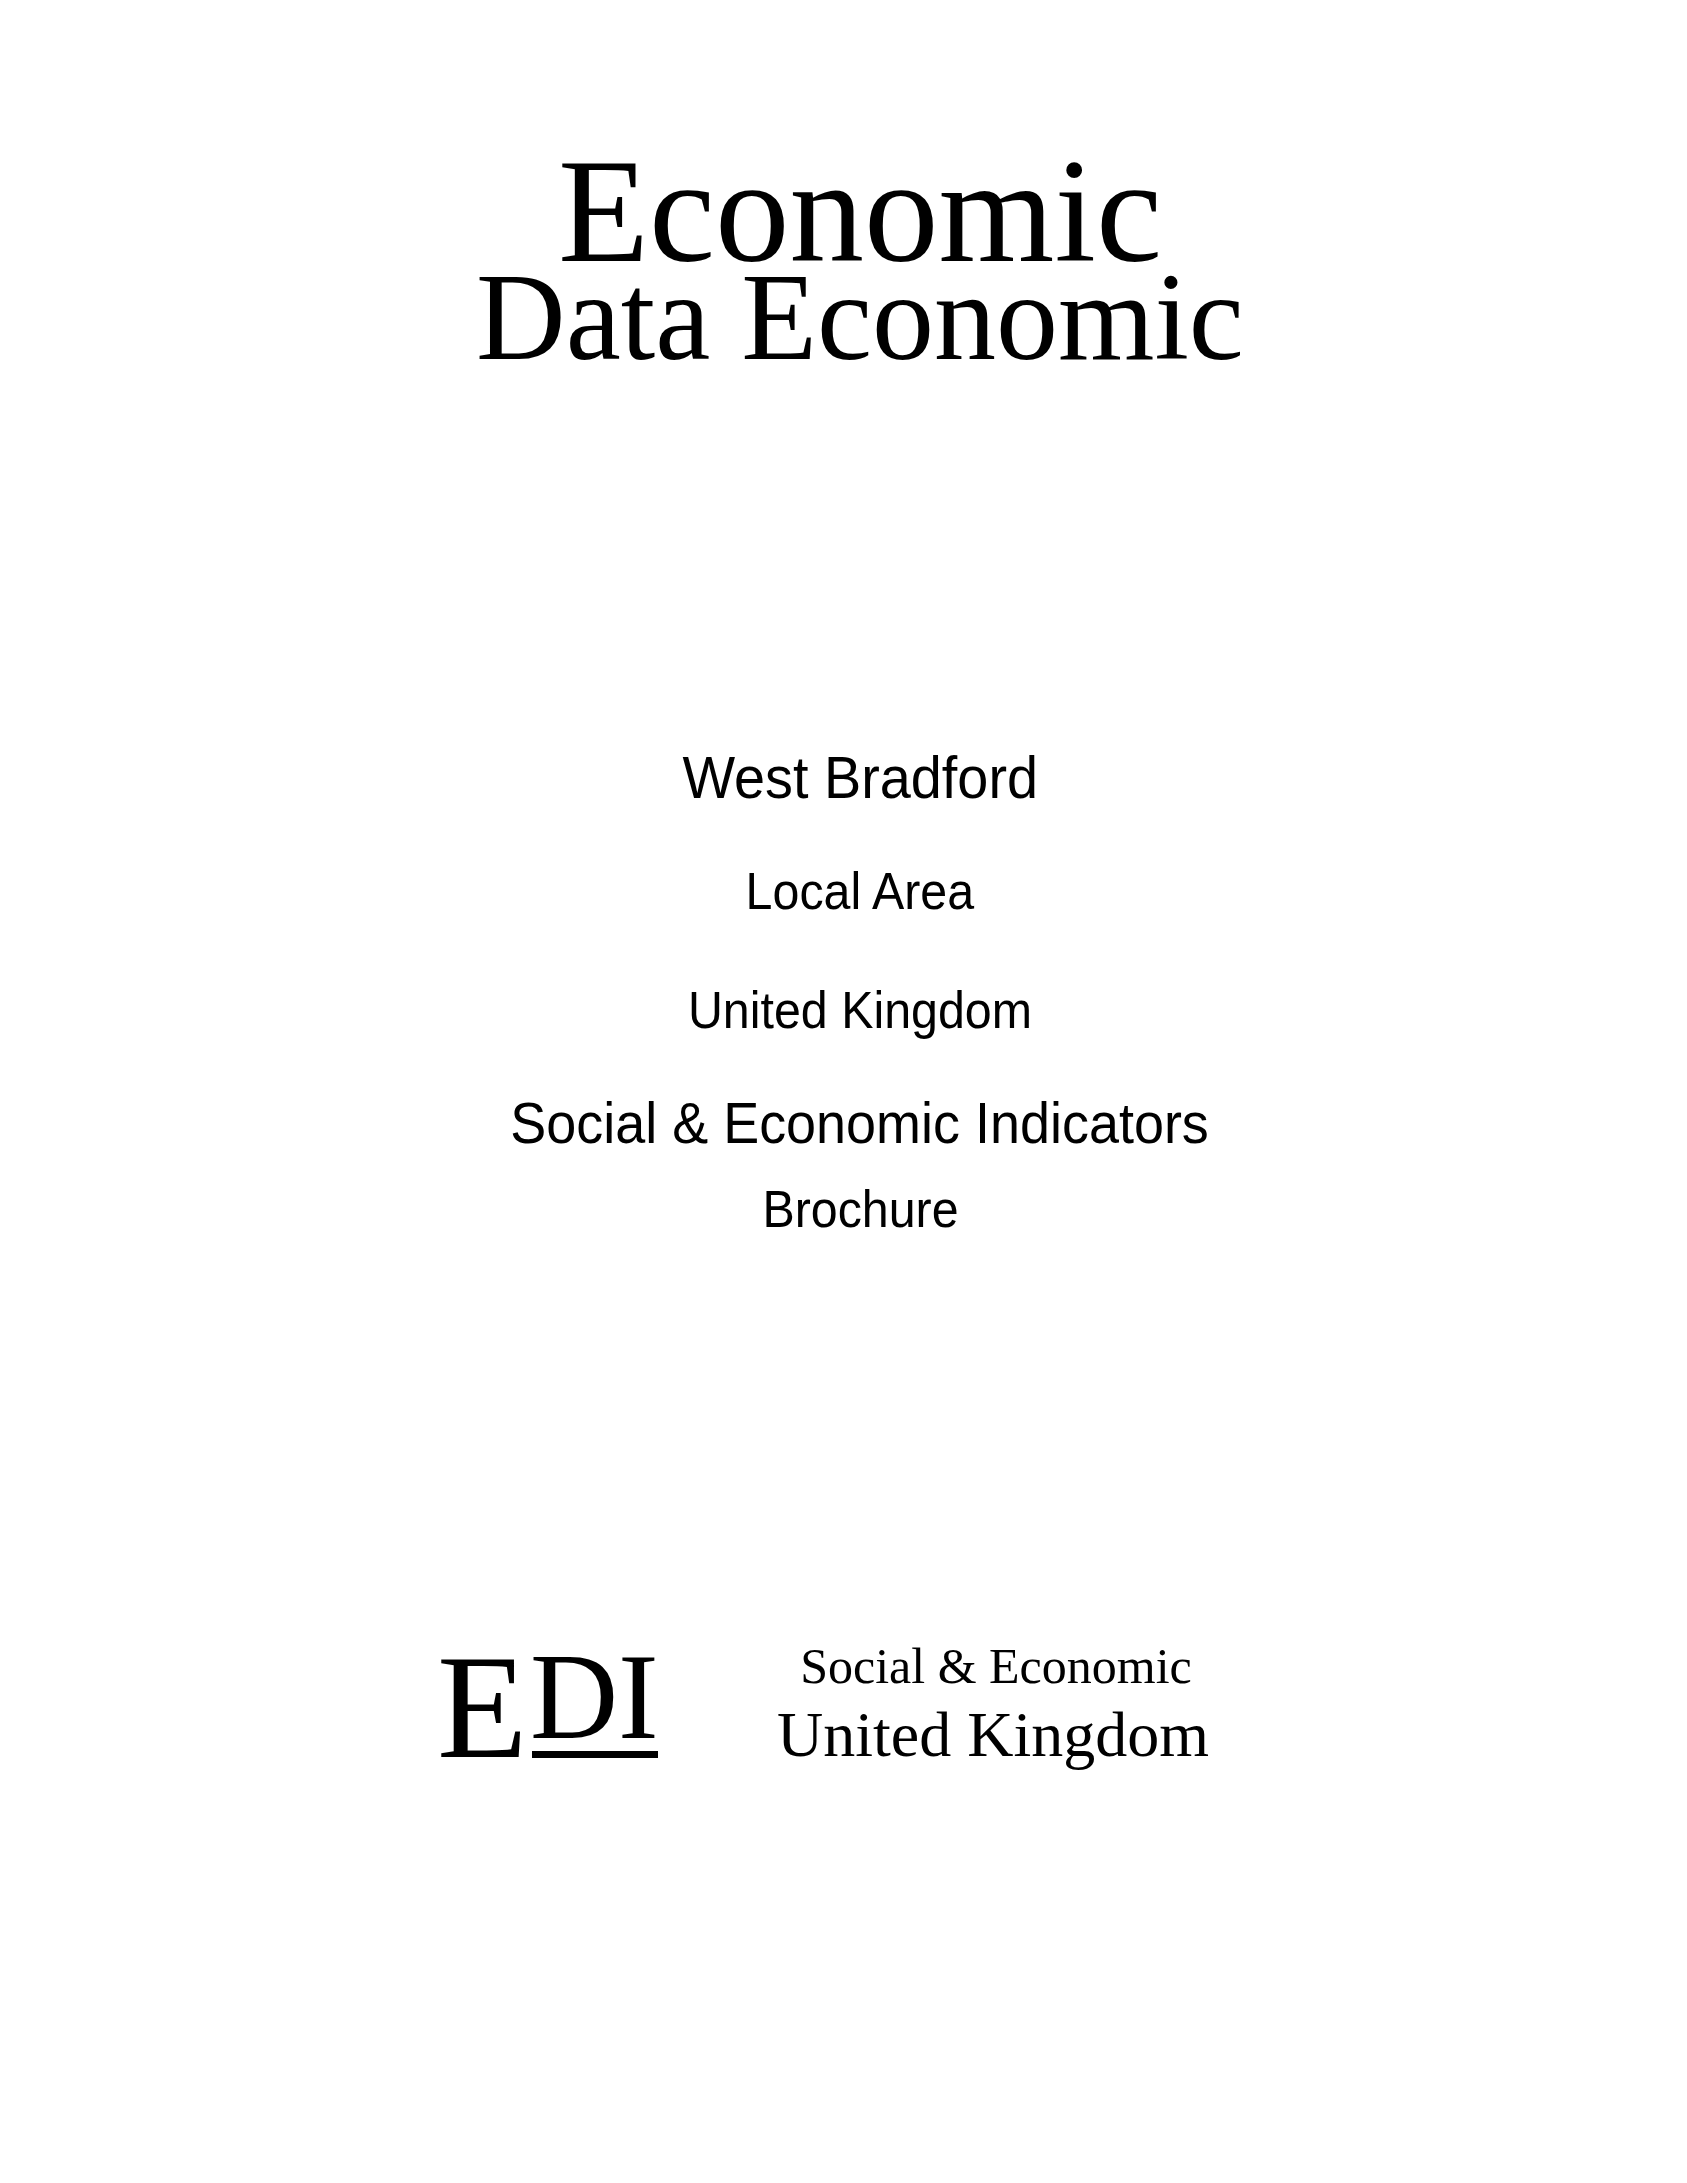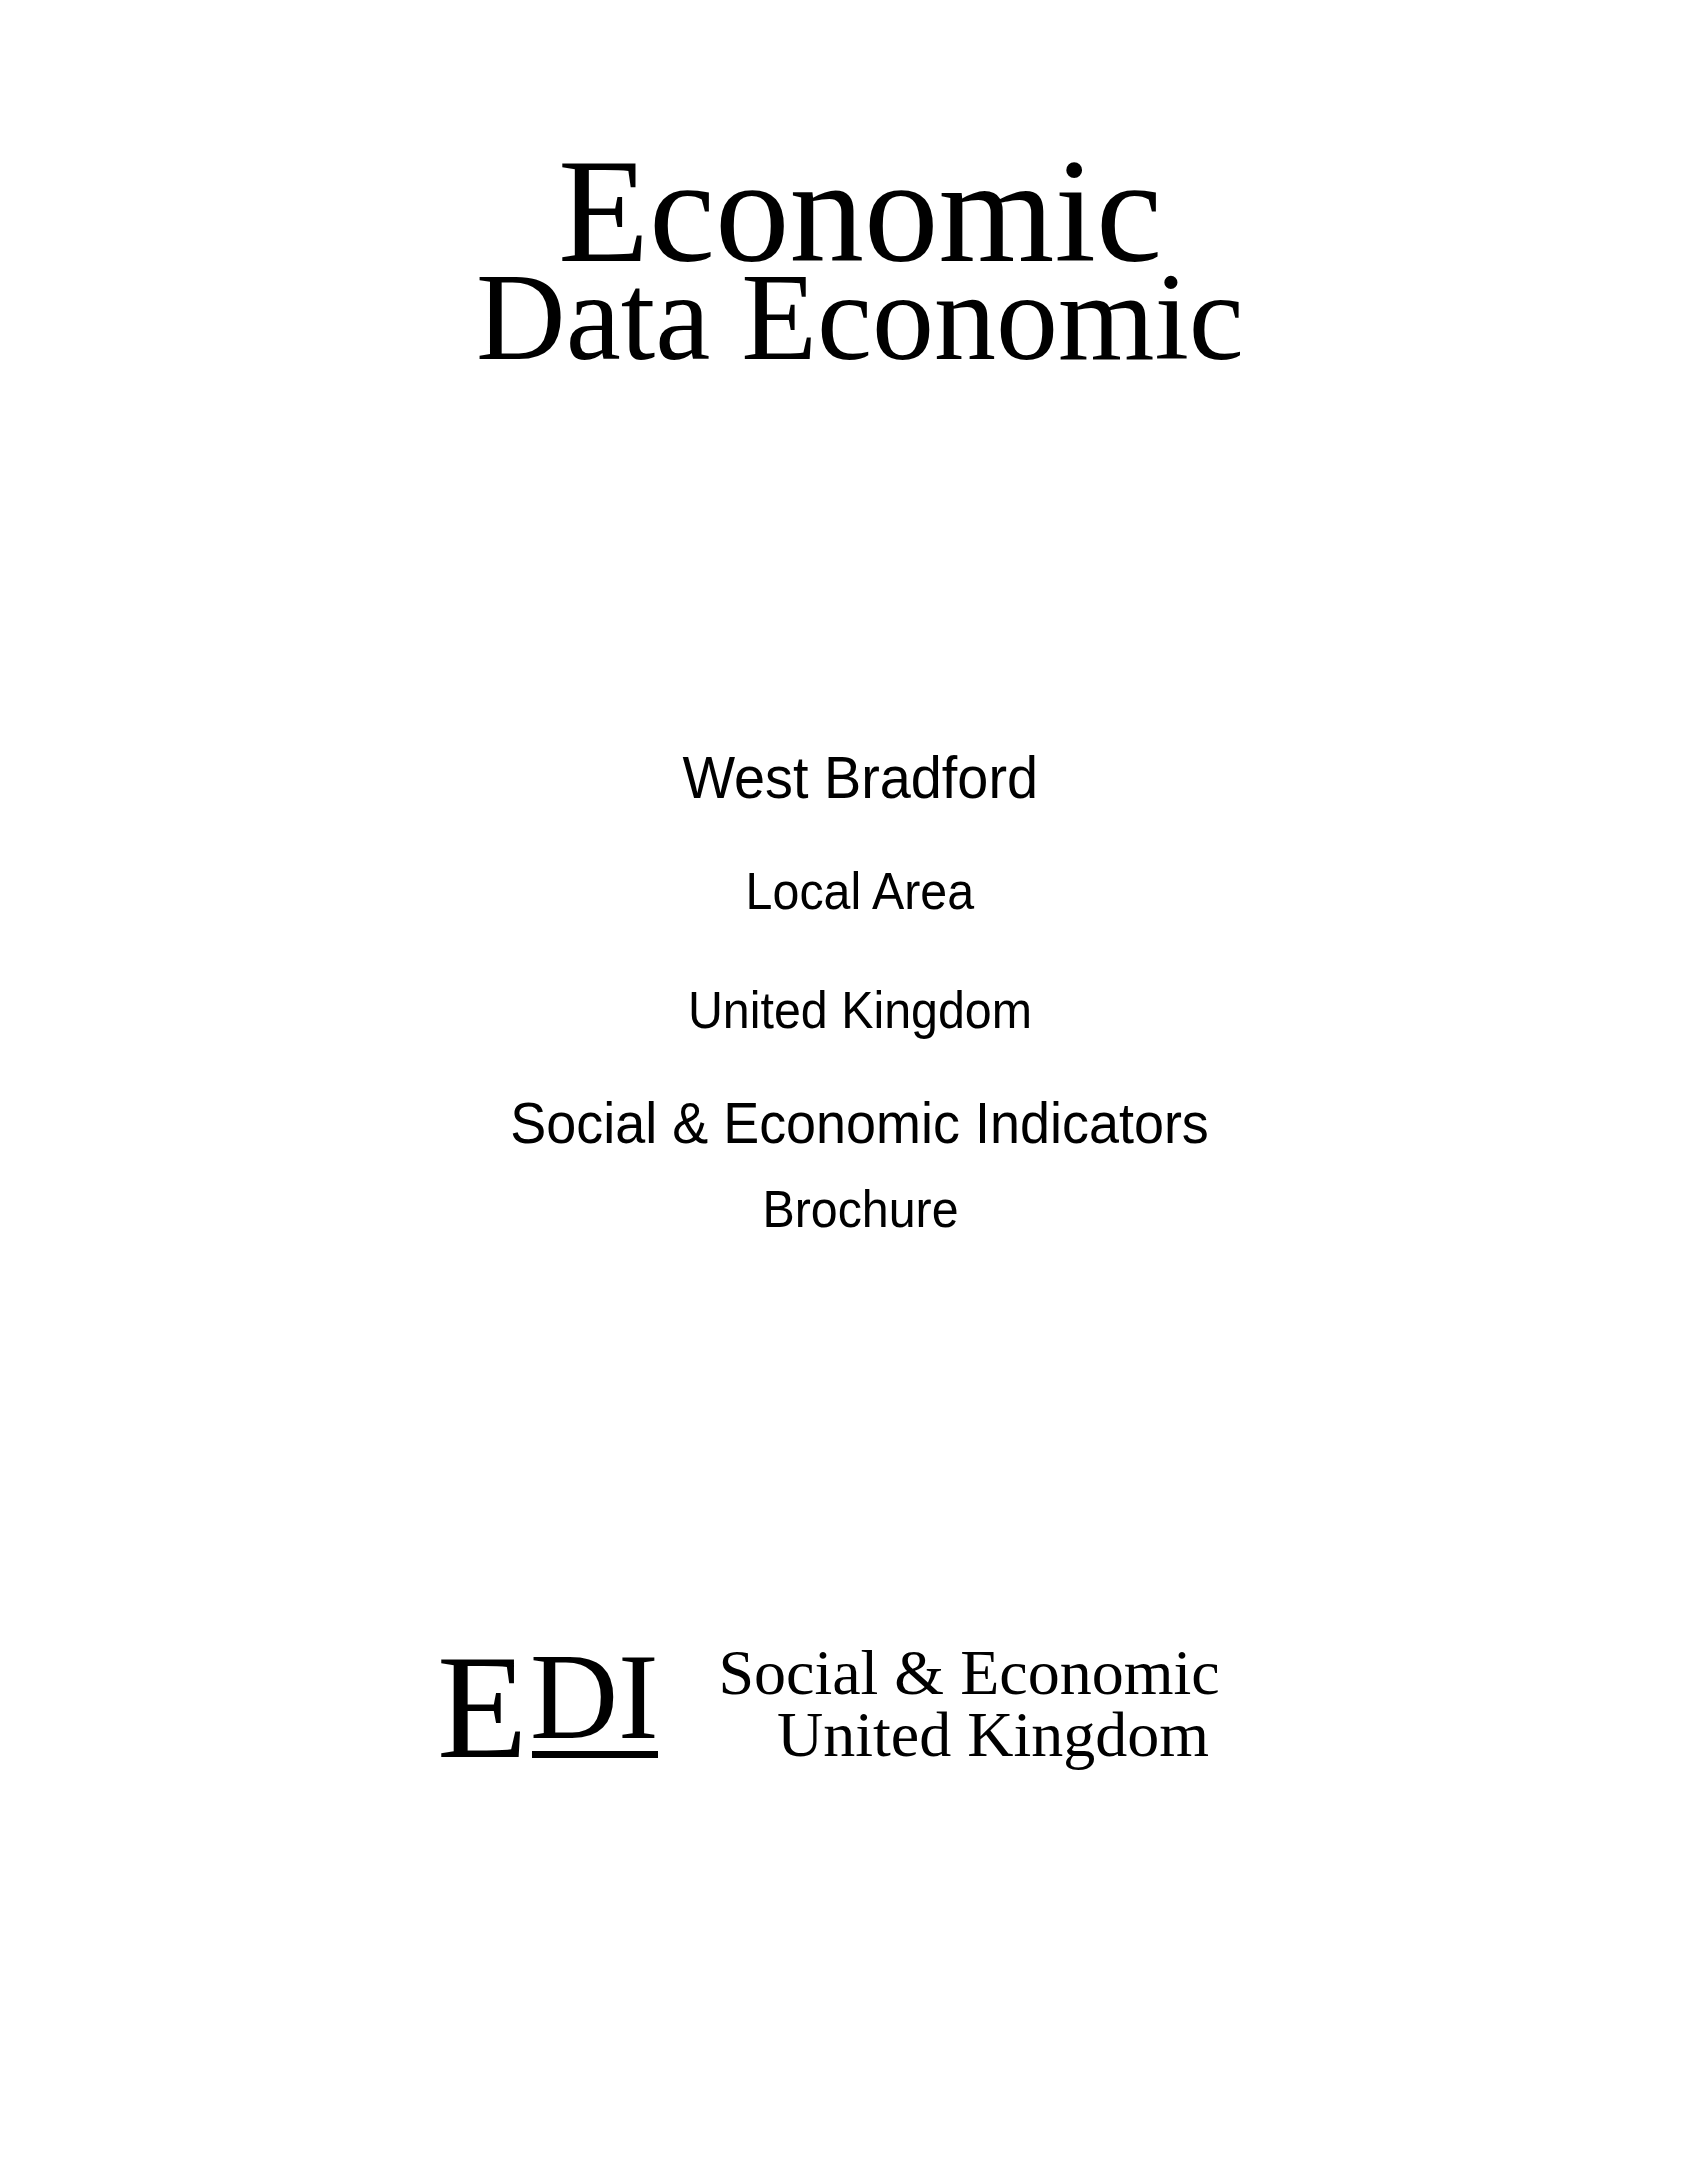--- a/index.html
+++ b/index.html
@@ -48,23 +48,23 @@
   .edi-e  { left: 437px;  top: 1633px; font-size: 148px; }
   .edi-di { left: 530px;  top: 1636px; font-size: 122px; }
   .edi-rule {
     left: 532px;
     top: 1751px;
     width: 126px;
     height: 6.6px;
     background: #000000;
   }
   .tagline1 {
-    left: 969px;
+    left: 996px;
     top: 1641px;
-    font-size: 64px;
+    font-size: 50px;
     transform: translateX(-50%);
   }
   .tagline2 {
     left: 993px;
     top: 1703px;
     font-size: 64px;
     transform: translateX(-50%);
   }
 </style>
 </head>

